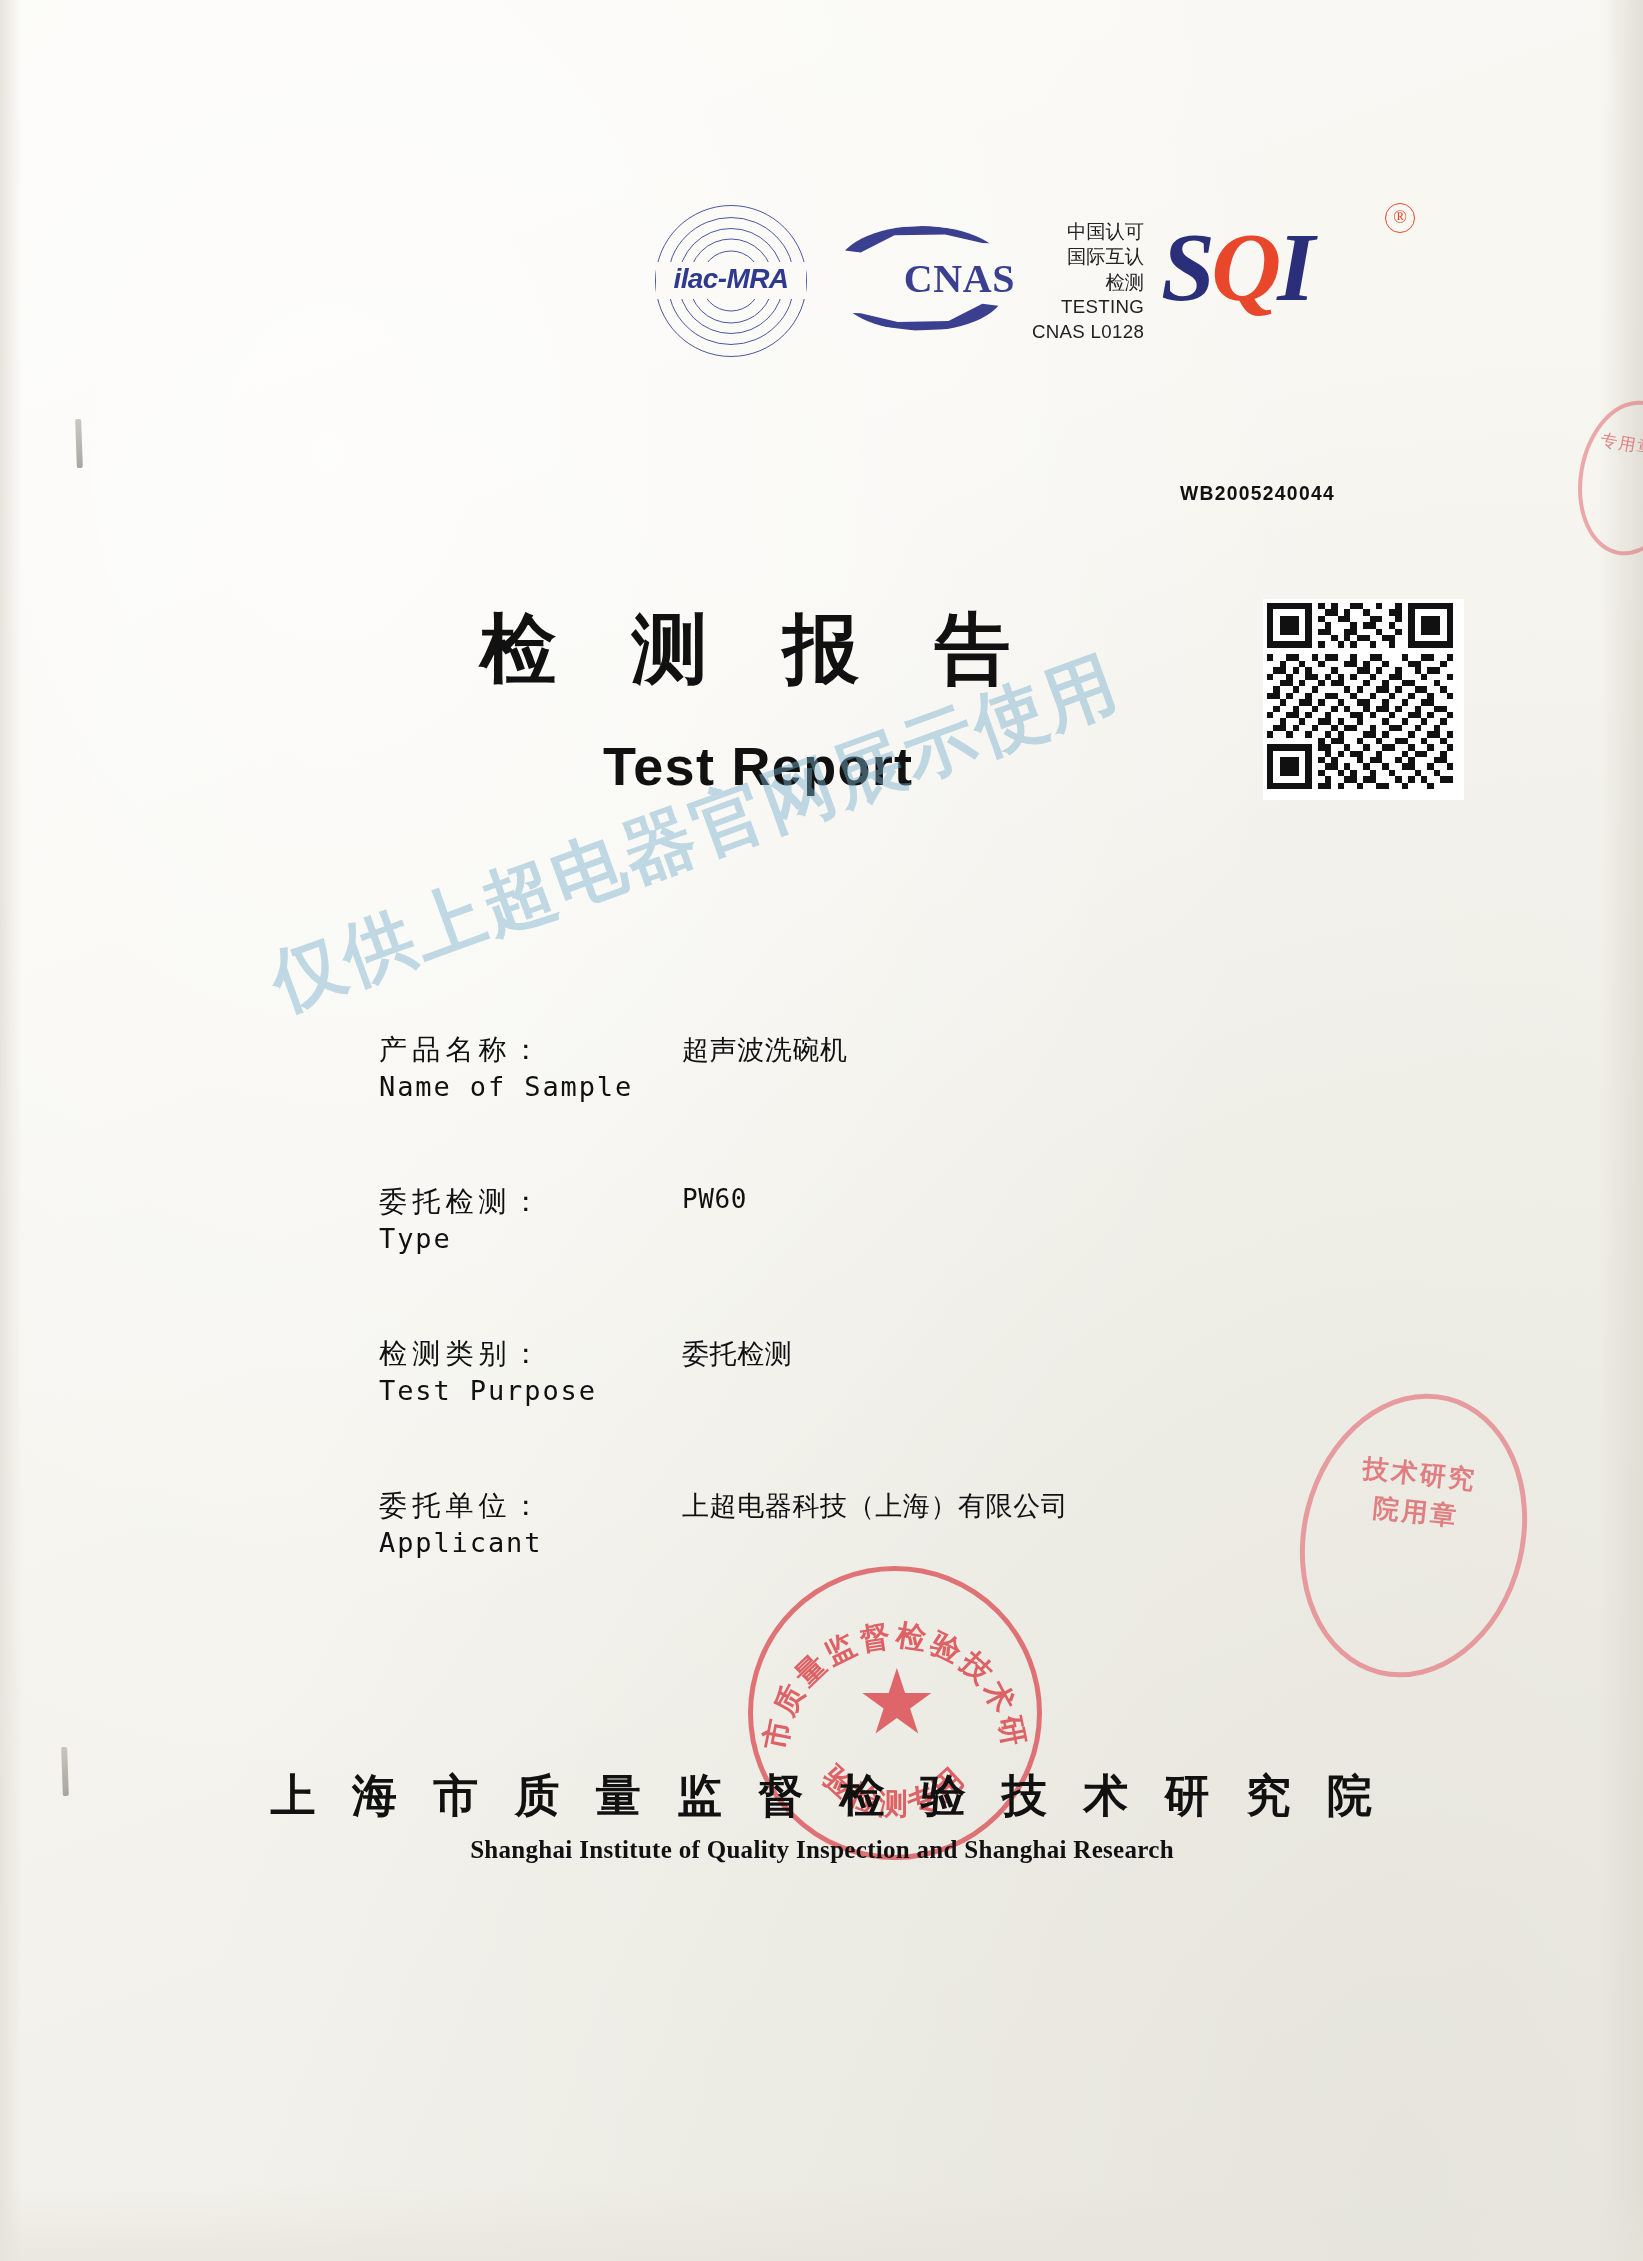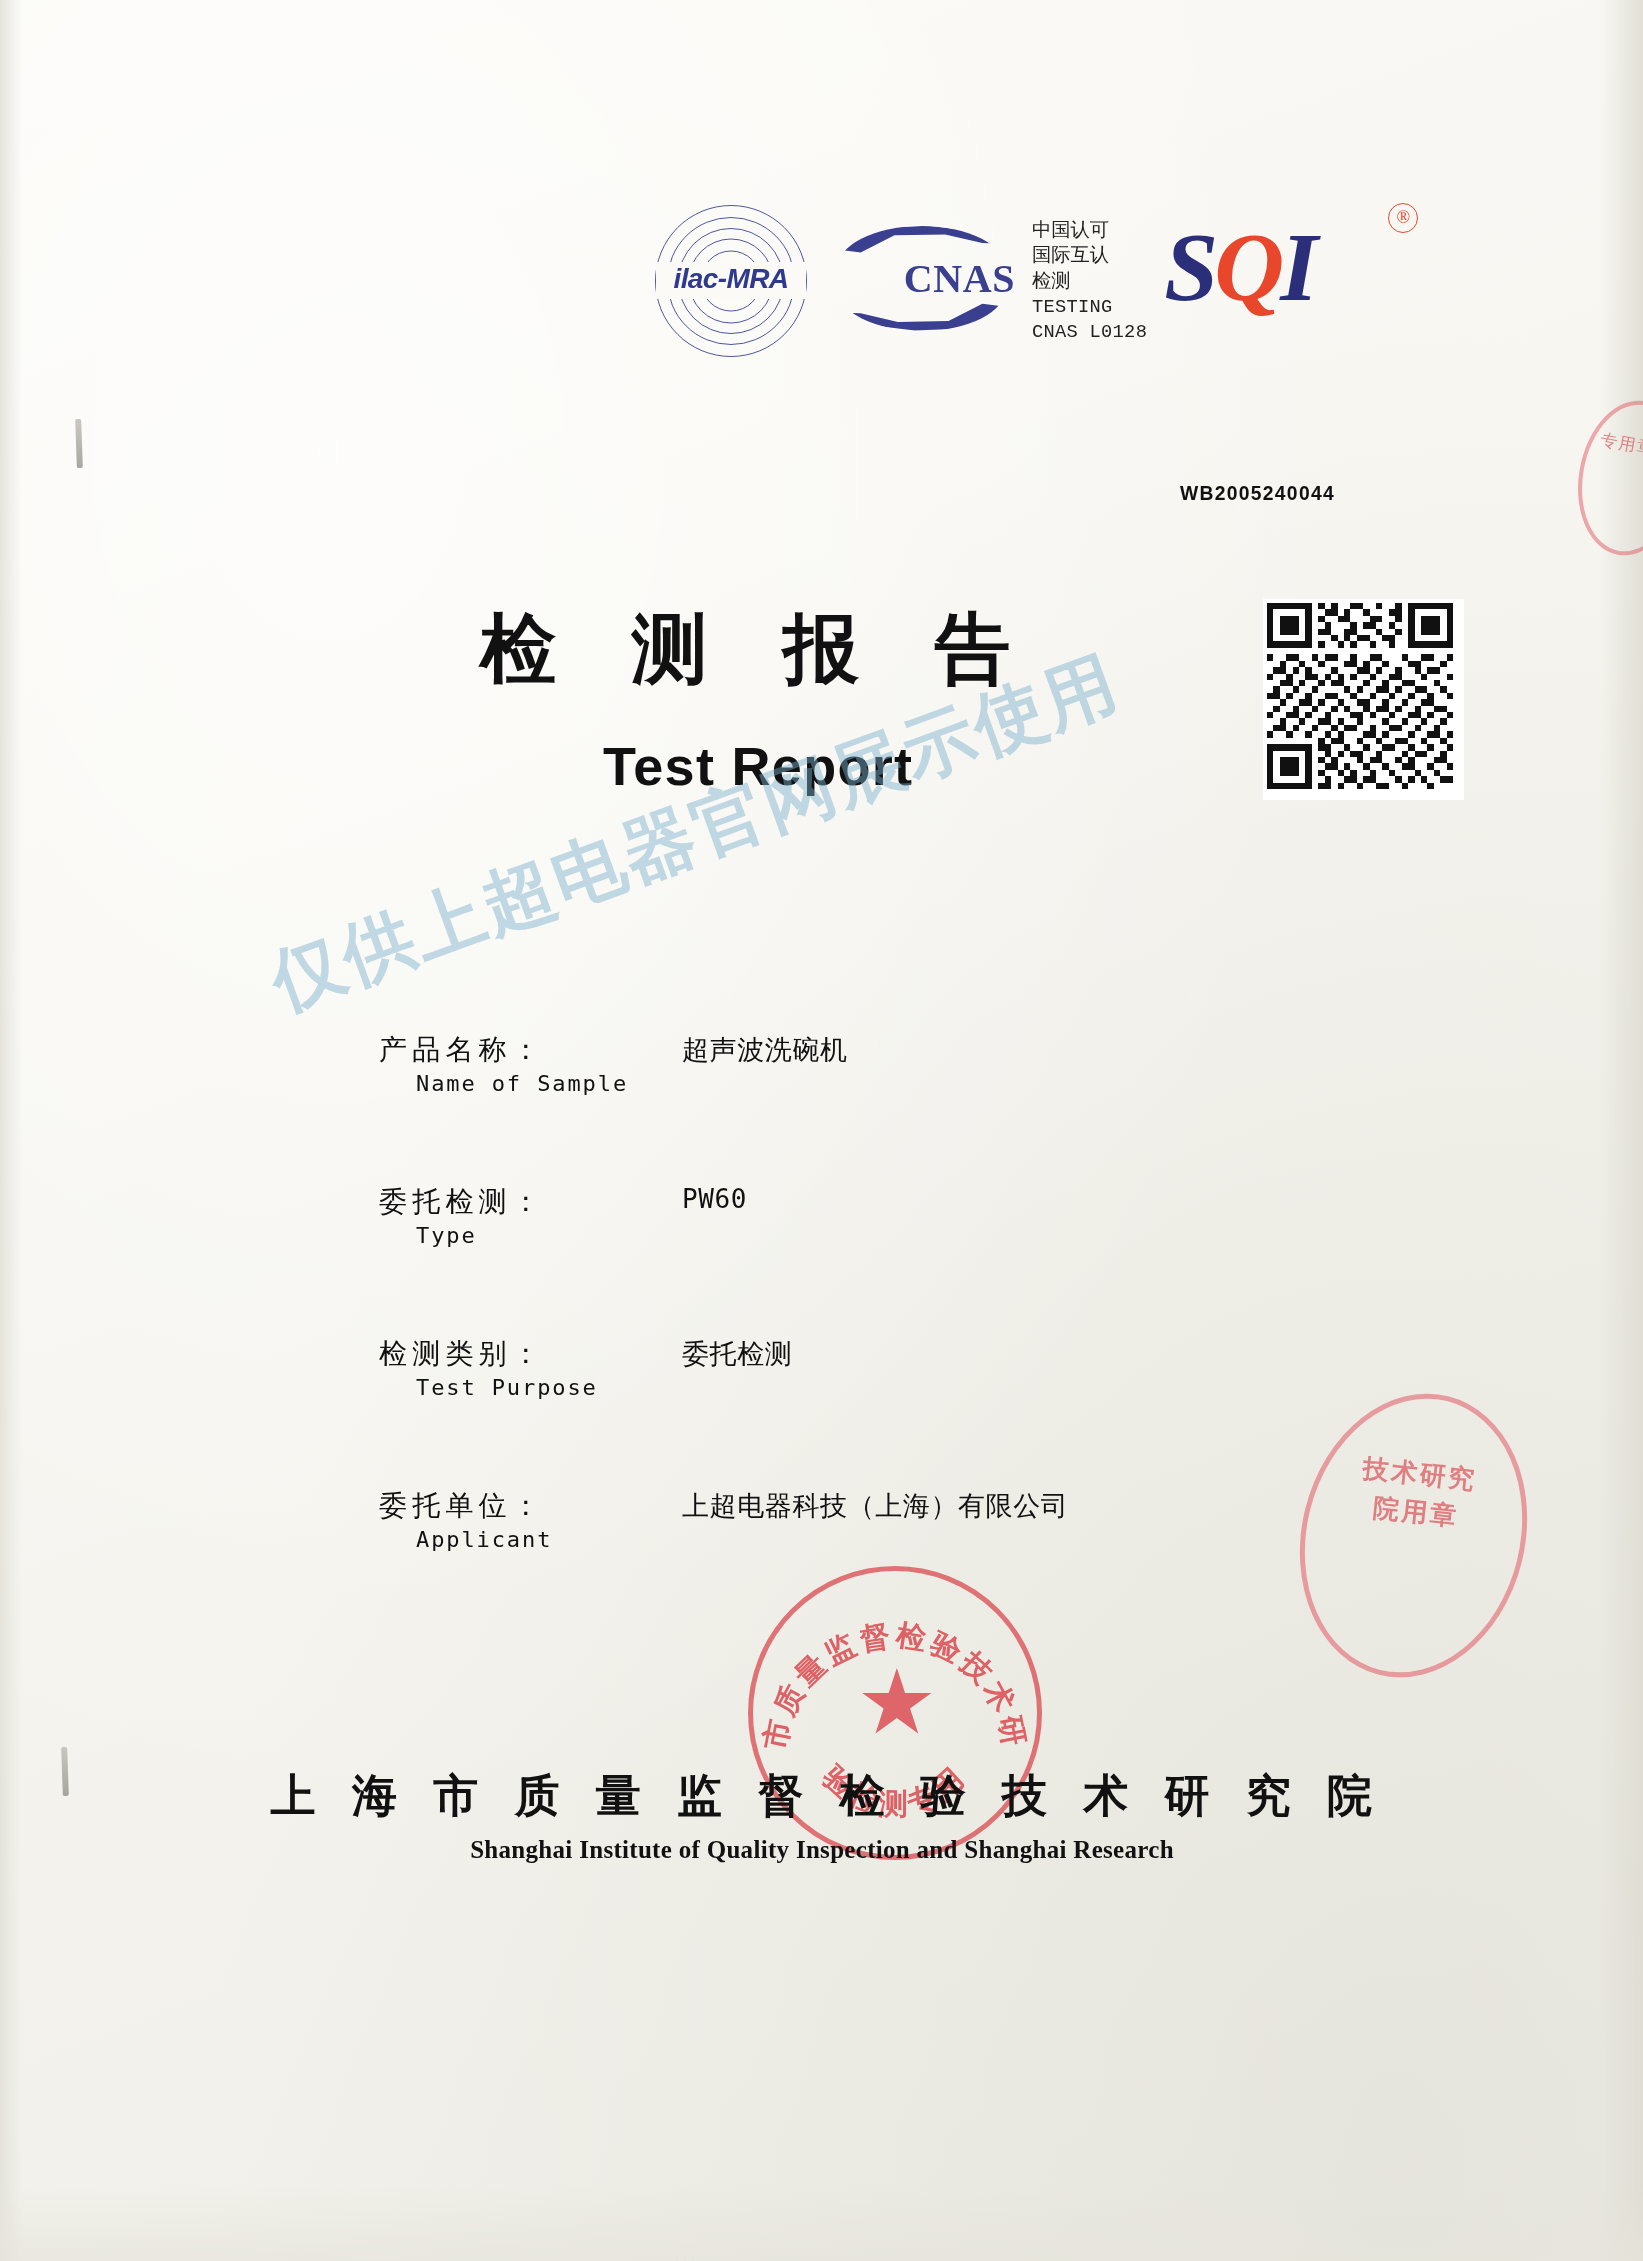--- a/index.html
+++ b/index.html
@@ -147,22 +147,23 @@
     font-weight: bold;
     color: #3a3f8f;
     letter-spacing: 0.6px;
     font-family: "Liberation Serif", serif;
   }
 
   .cnas-text {
     font-size: 19.3px;
     line-height: 1.32;
     color: #222;
-    font-family: Liberation Mono, monospace;
+    font-family: Liberation Sans, sans-serif;
     padding-top: 2.6px;
+    text-align: right;
   }
   .cnas-text .en { font-size: 18.7px; letter-spacing: 0.3px; }
 
   .sqi {
     position: relative;
     width: 258px;
     height: 155px;
   }
   .sqi .mark {
     position: absolute;
@@ -251,26 +252,25 @@
     height: 97px;
   }
   .field .label-cn {
     font-size: 28px;
     letter-spacing: 5.2px;
     color: #111;
     font-family: "DejaVu Sans", sans-serif;
     line-height: 1.35;
   }
   .field .label-en {
-    font-size: 22px;
+    font-size: 27px;
     letter-spacing: 1.9px;
     color: #111;
     font-family: "DejaVu Sans Mono", monospace;
     line-height: 1.35;
-    margin-left: 37px;
   }
   .field .value {
     position: absolute;
     left: 303px;
     top: 1.3px;
     font-size: 27px;
     color: #111;
     font-family: "DejaVu Sans", sans-serif;
     letter-spacing: 0.6px;
   }

